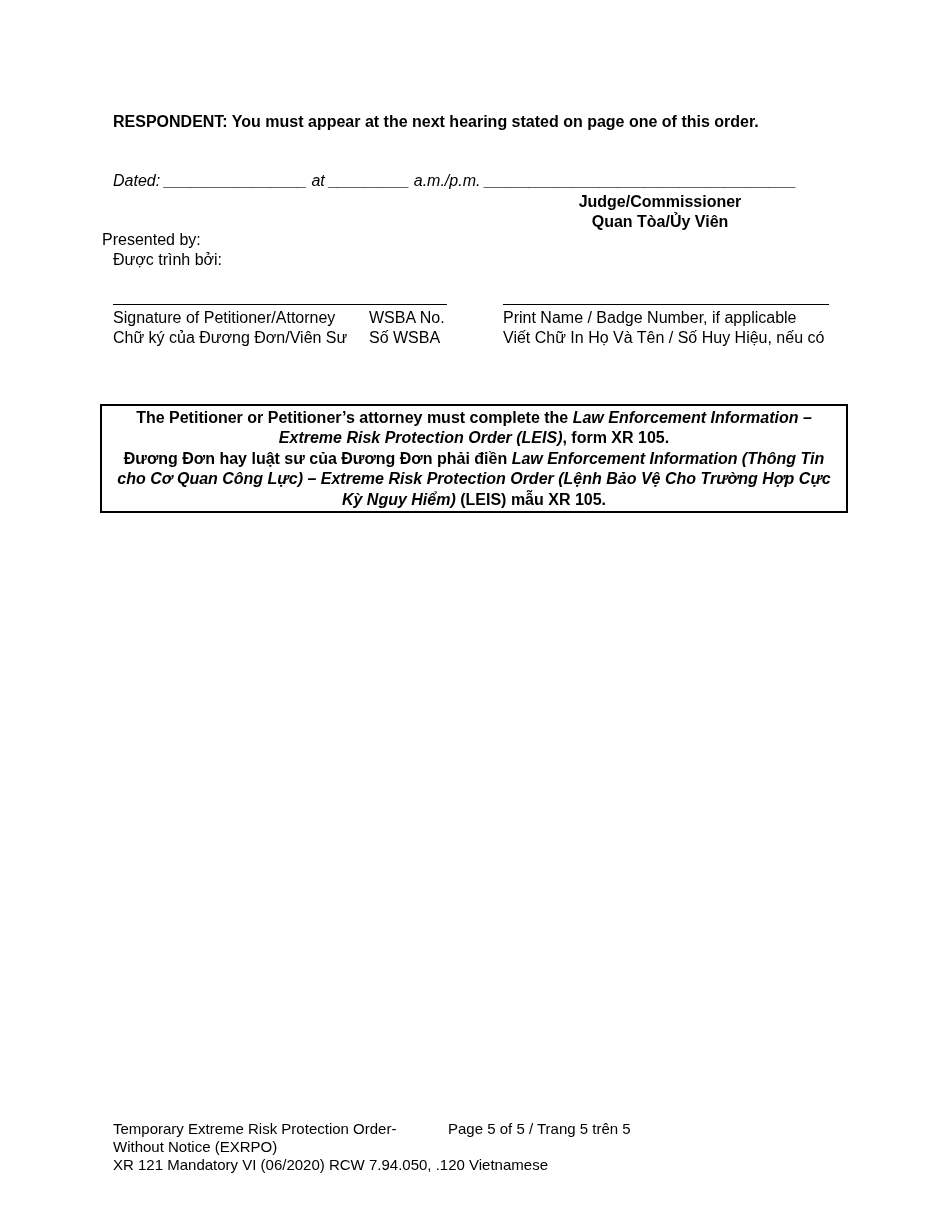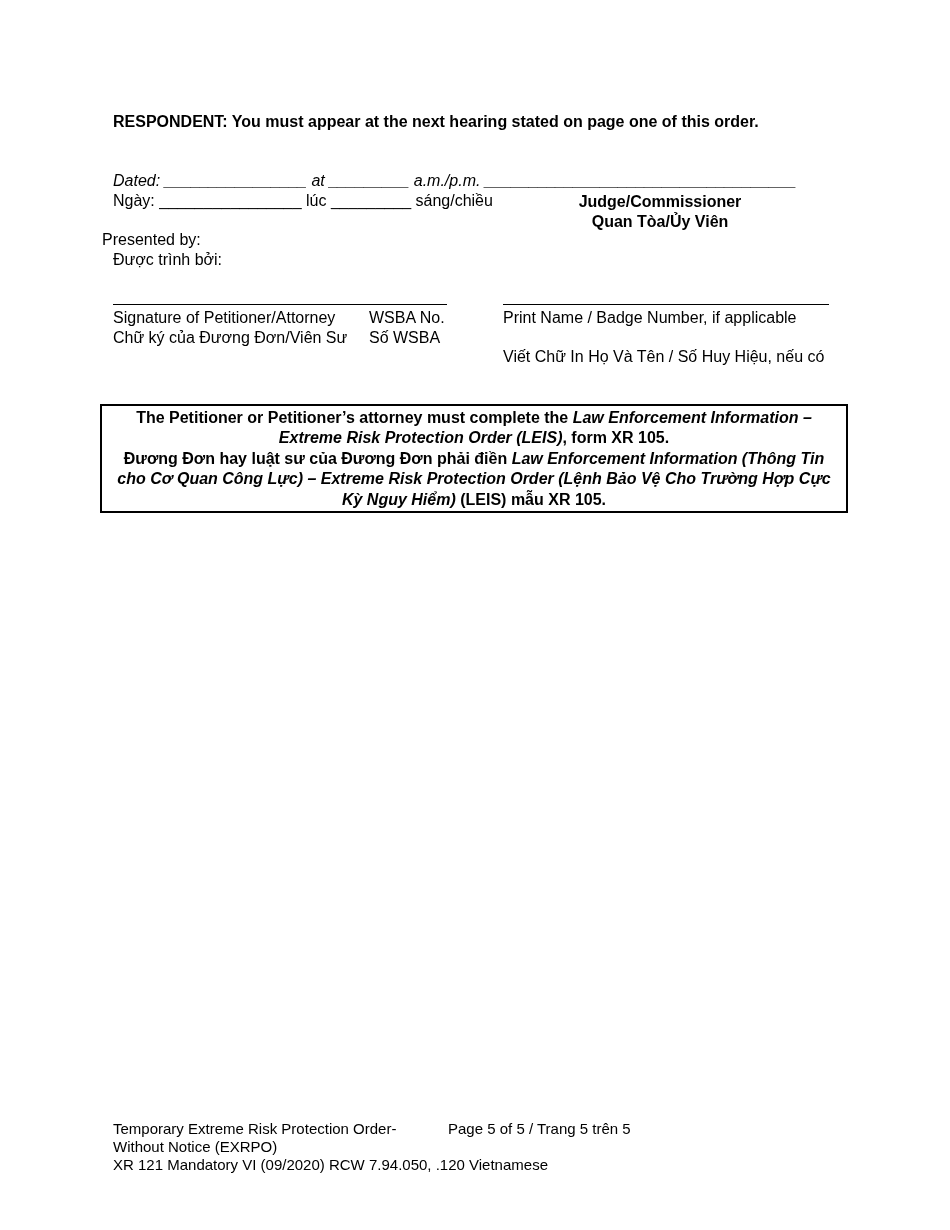--- a/index.html
+++ b/index.html
@@ -50,21 +50,21 @@
     height: 0;
   }
   .sig-rule-left  { top: 304px; left: 113px; width: 334px; }
   .sig-rule-right { top: 304px; left: 503px; width: 326px; }
 
   .sig-label-1 { top: 309px; left: 113px; }
   .wsba-1      { top: 309px; left: 369px; }
   .sig-label-2 { top: 329px; left: 113px; }
   .wsba-2      { top: 329px; left: 369px; }
   .print-1     { top: 309px; left: 503px; }
-  .print-2     { top: 348px; left: 503px; }
+  .print-2     { top: 329px; left: 503px; }
 
   .leis-box {
     top: 404px;
     left: 100px;
     width: 748px;
     height: 109px;
     border: 2px solid #000;
     box-sizing: border-box;
     padding: 2px 6px;
     text-align: center;
@@ -81,21 +81,20 @@
 </head>
 <body>
 
 <div class="page">
 
   <div class="abs notice-block">
     <div>RESPONDENT: You must appear at the next hearing stated on page one of this order.</div>
   </div>
 
   <div class="abs nowrap dated-line-en">Dated: ________________ at _________ a.m./p.m. ___________________________________</div>
-  <div class="abs nowrap dated-line-vi">Ngày: ________________ lúc _________ sáng/chiều</div>
 
   <div class="abs judge-block">
     <div>Judge/Commissioner</div>
     <div>Quan Tòa/Ủy Viên</div>
   </div>
 
   <div class="abs presented-en">Presented by:</div>
   <div class="abs presented-vi">Được trình bởi:</div>
 
   <div class="abs sig-rule sig-rule-left"></div>
@@ -113,15 +112,15 @@
       <span>The Petitioner or Petitioner’s attorney must complete the </span><i>Law Enforcement Information – Extreme Risk Protection Order (LEIS)</i><span>, form XR 105.</span>
     </div>
     <div>
       <span>Đương Đơn hay luật sư của Đương Đơn phải điền </span><i>Law Enforcement Information (Thông Tin cho Cơ Quan Công Lực) – Extreme Risk Protection Order (Lệnh Bảo Vệ Cho Trường Hợp Cực Kỳ Nguy Hiểm)</i><span> (LEIS) mẫu XR 105.</span>
     </div>
   </div>
 
   <div class="abs footer-title-1">Temporary Extreme Risk Protection Order-</div>
   <div class="abs footer-page">Page 5 of 5 / Trang 5 trên 5</div>
   <div class="abs footer-title-2">Without Notice (EXRPO)</div>
-  <div class="abs footer-code">XR 121 Mandatory VI (09/2020) RCW 7.94.050, .120 Vietnamese</div>
+  <div class="abs footer-code">XR 121 Mandatory VI (06/2020) RCW 7.94.050, .120 Vietnamese</div>
 
 </div>
 
 </body></html>

